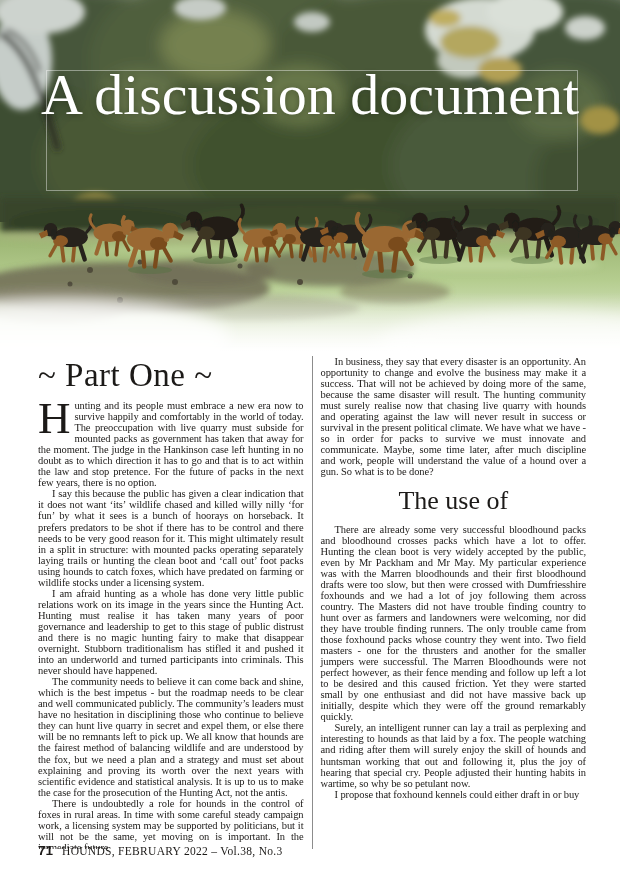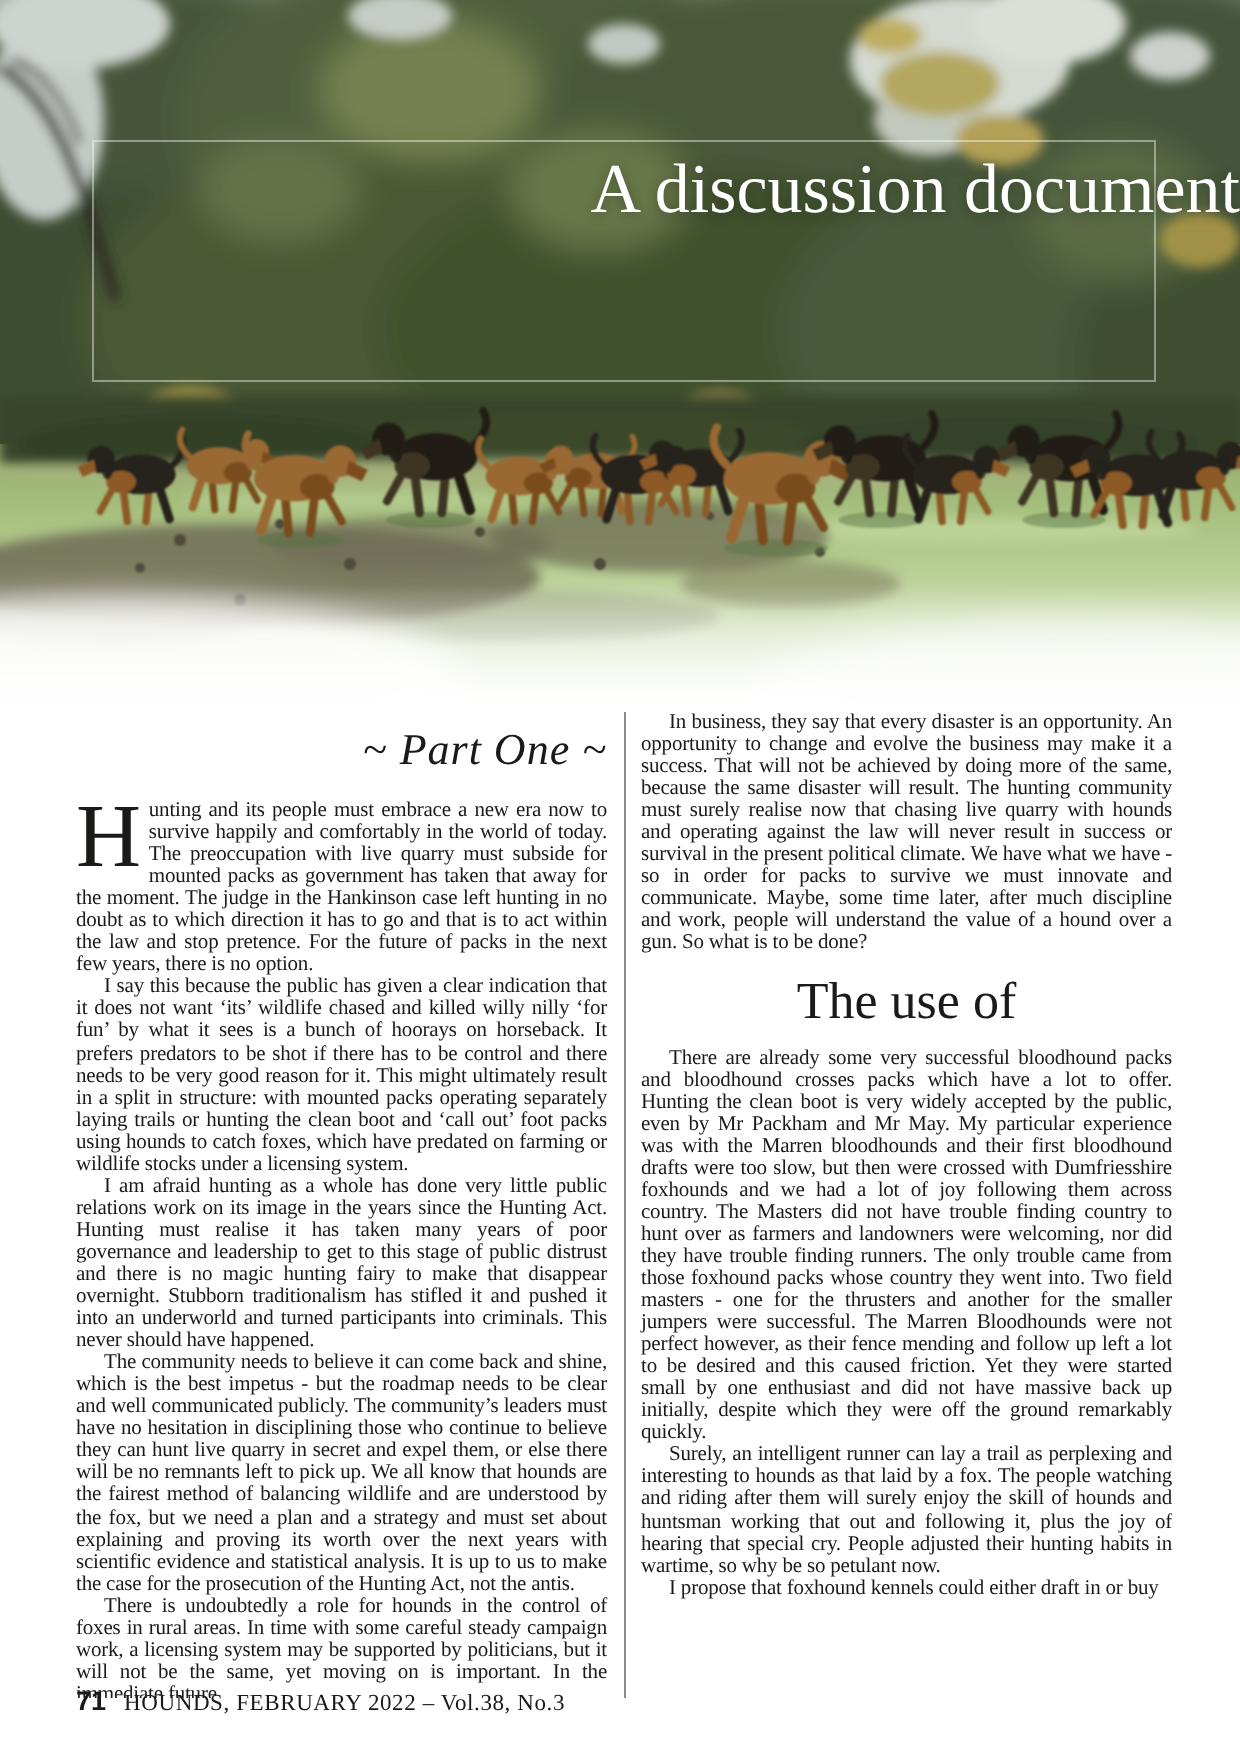--- a/index.html
+++ b/index.html
@@ -4,35 +4,35 @@
 <style>
   html,body { margin:0; padding:0; background:#ffffff; }
   .page { position:relative; width:620px; height:877px; background:#fff; overflow:hidden;
           font-family:"Liberation Serif", serif; color:#1c1a18; }
 
   
   .hero { position:relative; width:620px; height:352px; overflow:hidden; }
   .hero svg { display:block; }
   .title-frame { position:absolute; left:46px; top:70px; width:530px; height:119px;
                  border:1px solid rgba(255,255,255,0.42); }
-  .hero-title { position:absolute; left:0; right:0; top:63px; margin:0; text-align:right;
+  .hero-title { position:absolute; left:0; right:0; top:63px; margin:0; text-align:center;
                 font-family:"Liberation Serif", serif; font-weight:normal;
-                font-size:35px; line-height:63px; color:#ffffff;
+                font-size:58px; line-height:63px; color:#ffffff;
                 text-shadow:0 1px 6px rgba(30,40,22,0.45); }
 
   
   .content { box-sizing:border-box; display:flex; padding:4px 34px 0 38px;
              height:497px; overflow:hidden; }
   .col { flex:1 1 0; overflow:hidden; }
   .col.left  { padding-right:8px; }
   .col.right { padding-left:8px; }
   .divider { width:1px; background:#8c8c8c; flex:0 0 1px; }
 
-  .part-heading { margin:1px 0 7px; text-align:right; font-weight:normal;
-                  font-size:22px; line-height:36px; letter-spacing:0.5px;font-style:italic; }
+  .part-heading { margin:1px 0 7px; text-align:left; font-weight:normal;
+                  font-size:33px; line-height:36px; letter-spacing:0.5px; }
   .use-heading  { margin:5px 0 6px; text-align:center; font-weight:normal;
                   font-size:26px; line-height:35px; }
 
   p.body { margin:0; font-size:10.5px; line-height:11.05px; text-align:justify;
            letter-spacing:-0.1px; }
   p.indent { text-indent:14px; }
   .dropcap { float:left; font-size:45px; line-height:33px; padding:2px 4px 0 0; }
 
   
   .footer { position:absolute; left:38px; top:843px; display:flex; align-items:baseline; gap:9px; }

